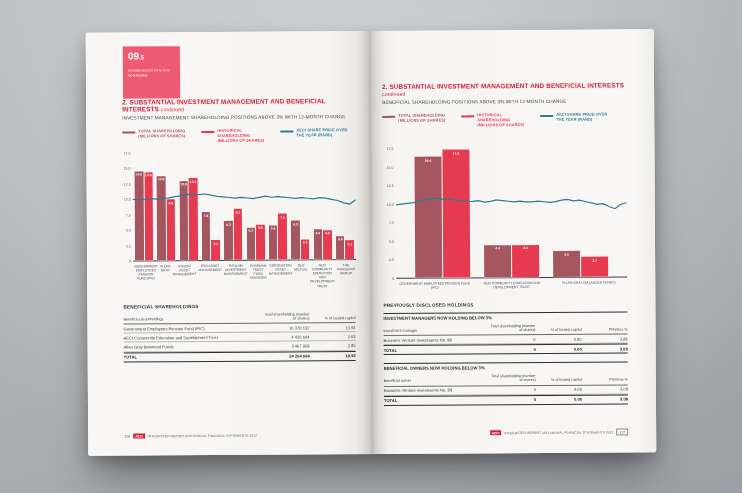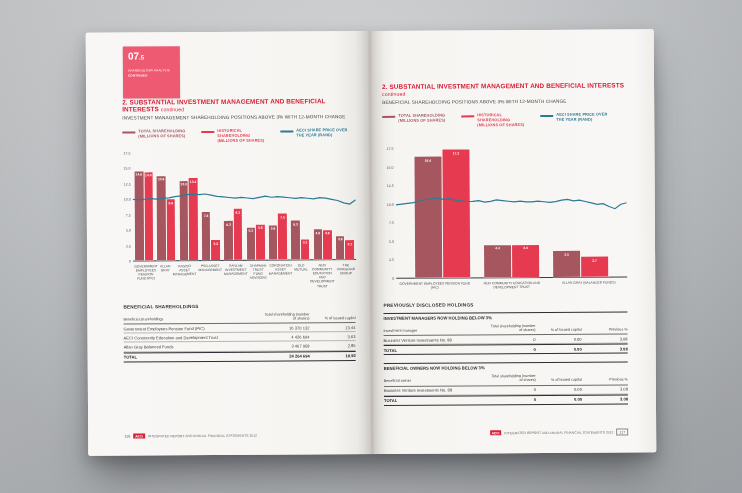--- a/index.html
+++ b/index.html
@@ -71,21 +71,21 @@
 </head>
 <body>
 
 <div class="scene-vignette"></div>
 
 <div class="spread">
 
   <div class="page page-left">
 
     <div class="tab" style="left:37px;top:14px;width:47px;height:42px;">
-      <div class="tab-num"><span>07</span><small>.5</small></div>
+      <div class="tab-num"><span>09</span><small>.5</small></div>
       <div class="tab-line1">SHAREHOLDER ANALYSIS</div>
       <div class="tab-line2">CONTINUED</div>
     </div>
 
     <div style="position:absolute;left:36px;right:16px;top:66px;">
       <div class="sec-title">
         <span>2. SUBSTANTIAL INVESTMENT MANAGEMENT AND BENEFICIAL INTERESTS</span>
         <span class="cont">continued</span>
       </div>
       <div class="sec-sub">INVESTMENT MANAGEMENT SHAREHOLDING POSITIONS ABOVE 3% WITH 12-MONTH CHANGE</div>

